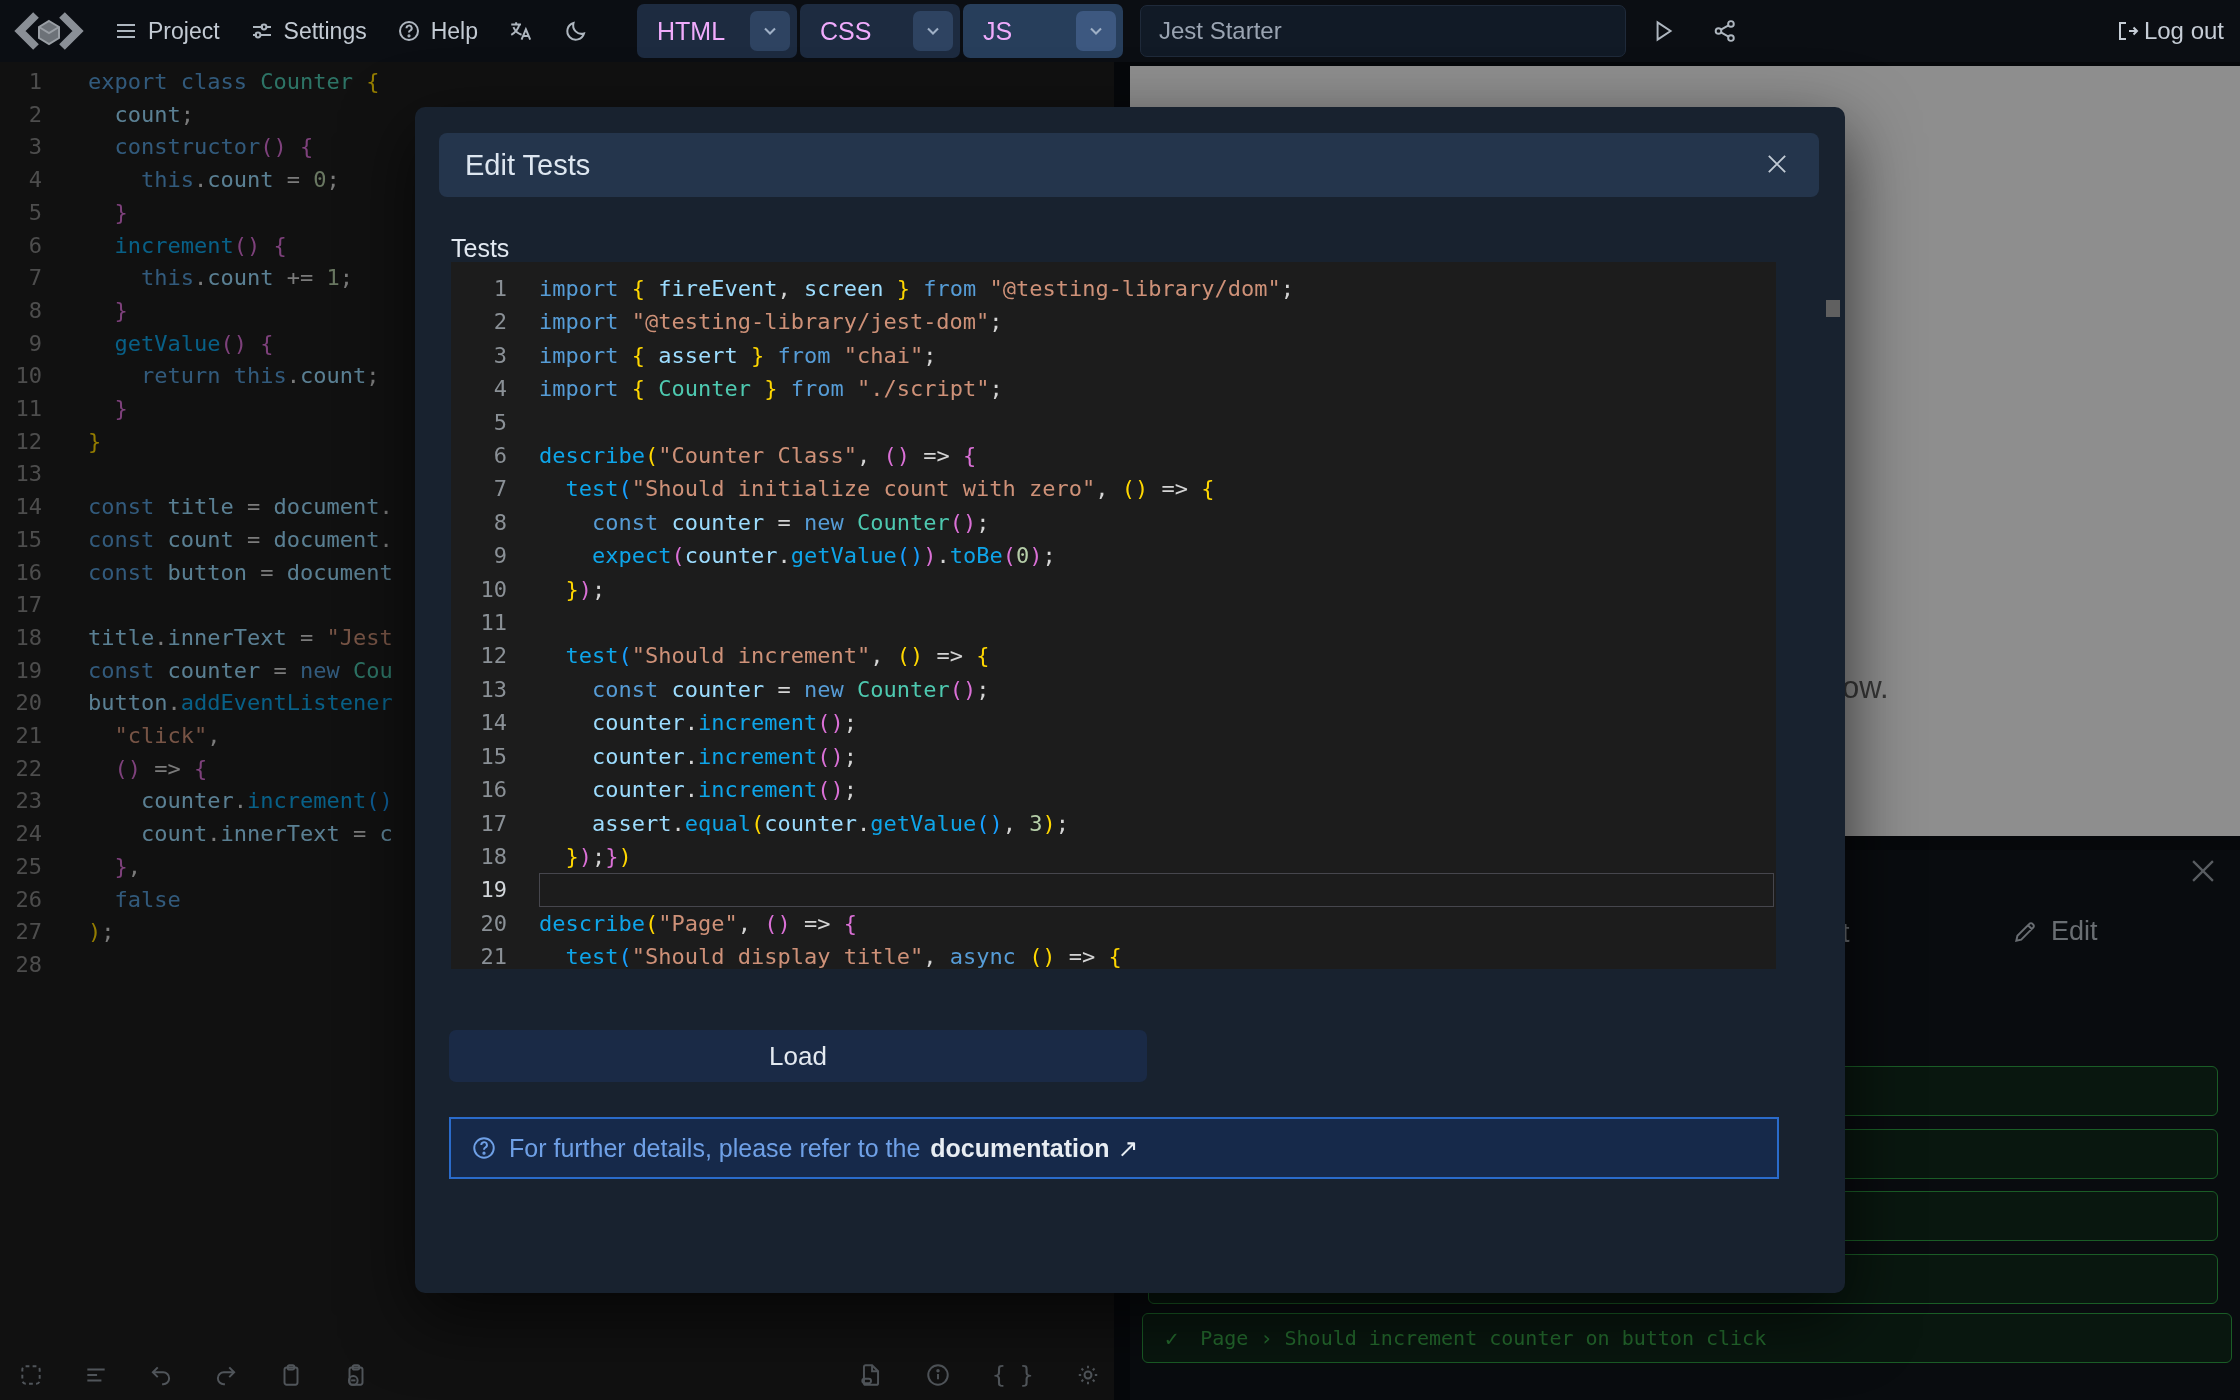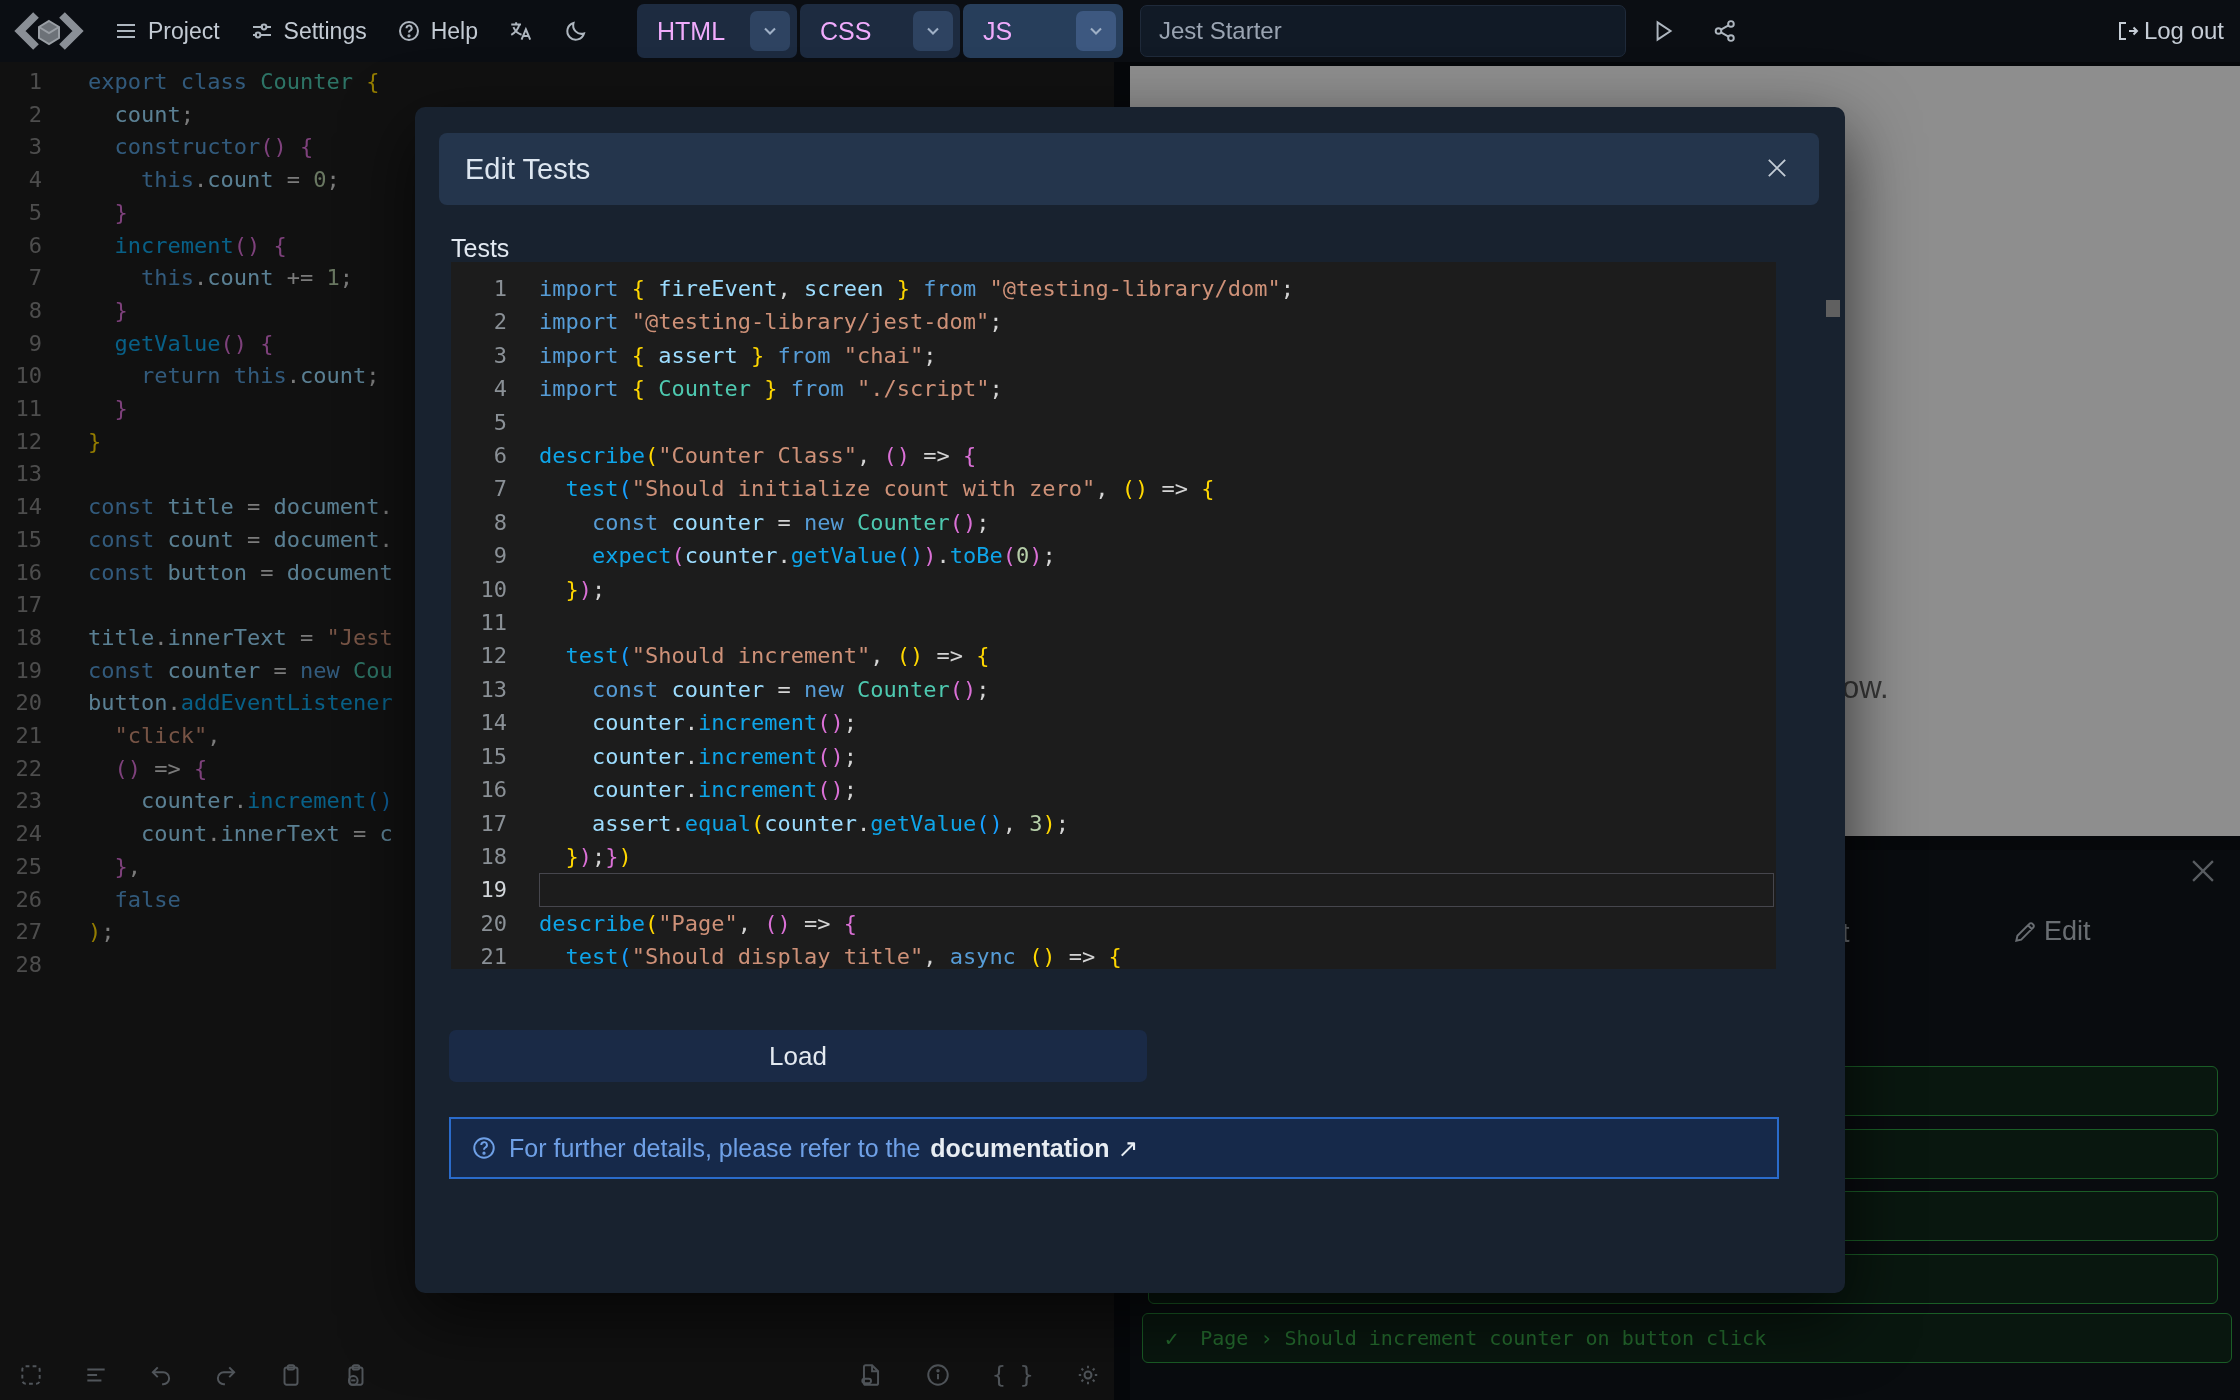--- a/index.html
+++ b/index.html
@@ -49,36 +49,36 @@
   .ed-tools svg, .ed-tools-center svg { stroke:#8b939c; }
   .braces-glyph { font-family:"DejaVu Sans Mono",monospace; font-size:23px; line-height:26px; color:#8b939c; }
 
   .preview-pane { position:absolute; left:1130px; top:66px; width:1110px; height:770px; background:#f4f5f5; z-index:1; }
   .preview-frag { position:absolute; left:712px; top:604px; font-size:31px; color:#5f5f5f; }
 
   .results-pane { position:absolute; left:1130px; top:850px; width:1110px; height:550px; background:#10151b; z-index:1; }
   .results-close { position:absolute; right:20px; top:4px; width:34px; height:34px; cursor:pointer; }
   .results-close svg { stroke:#9aa1a8; width:34px; height:34px; }
   .results-frag { position:absolute; left:712px; top:68px; font-size:27px; color:#b6bdc5; }
-  .edit-btn { position:absolute; left:882px; top:66px; display:flex; align-items:center; gap:6px;
+  .edit-btn { position:absolute; left:882px; top:66px; display:flex; align-items:center; gap:13px;
               font-size:27px; color:#b6bdc5; cursor:pointer; }
   .edit-btn svg { stroke:#b6bdc5; }
   .result-row { position:absolute; left:18px; width:1070px; height:50px; border:1px solid #2ea043;
                 border-radius:6px; background:#10281a; }
   .result-row.r1{top:216px}.result-row.r2{top:279px}.result-row.r3{top:341px}.result-row.r4{top:404px}
   .result-row.final { left:12px; top:463px; width:1090px; display:flex; align-items:center; padding-left:22px;
                       font-family:"DejaVu Sans Mono",monospace; font-size:20px; color:#3fb950; }
   .result-check { margin-right:22px; font-size:22px; }
 
   
   .backdrop { position:absolute; left:0; top:62px; right:0; bottom:0; background:rgba(0,0,0,0.42); z-index:40; }
 
   .modal { position:absolute; left:415px; top:107px; width:1430px; height:1186px; background:#18222f;
            border-radius:10px; z-index:100; box-shadow:0 24px 70px rgba(0,0,0,0.65); }
-  .modal-header { position:absolute; left:24px; right:26px; top:26px; height:72px; background:#24354c;
+  .modal-header { position:absolute; left:24px; right:26px; top:26px; height:64px; background:#24354c;
                   border-radius:8px; display:flex; align-items:center; justify-content:space-between; padding:0 26px; }
   .modal-title { font-size:29px; color:#dde6f0; font-weight:400; }
   .modal-close { width:30px; height:30px; cursor:pointer; }
   .modal-close svg { stroke:#c2cbd5; width:28px; height:28px; }
   .tests-label { position:absolute; left:36px; top:127px; font-size:25px; color:#e2e9f1; }
 
   .modal-code { position:absolute; left:36px; top:155px; width:1325px; height:707px; background:#1c1c1c;
                 padding-top:10px; overflow:hidden; }
   .modal-code .cl { min-height:33.4px; line-height:33.4px; }
   .modal-code .ln { width:56px; color:#8a9096; }

